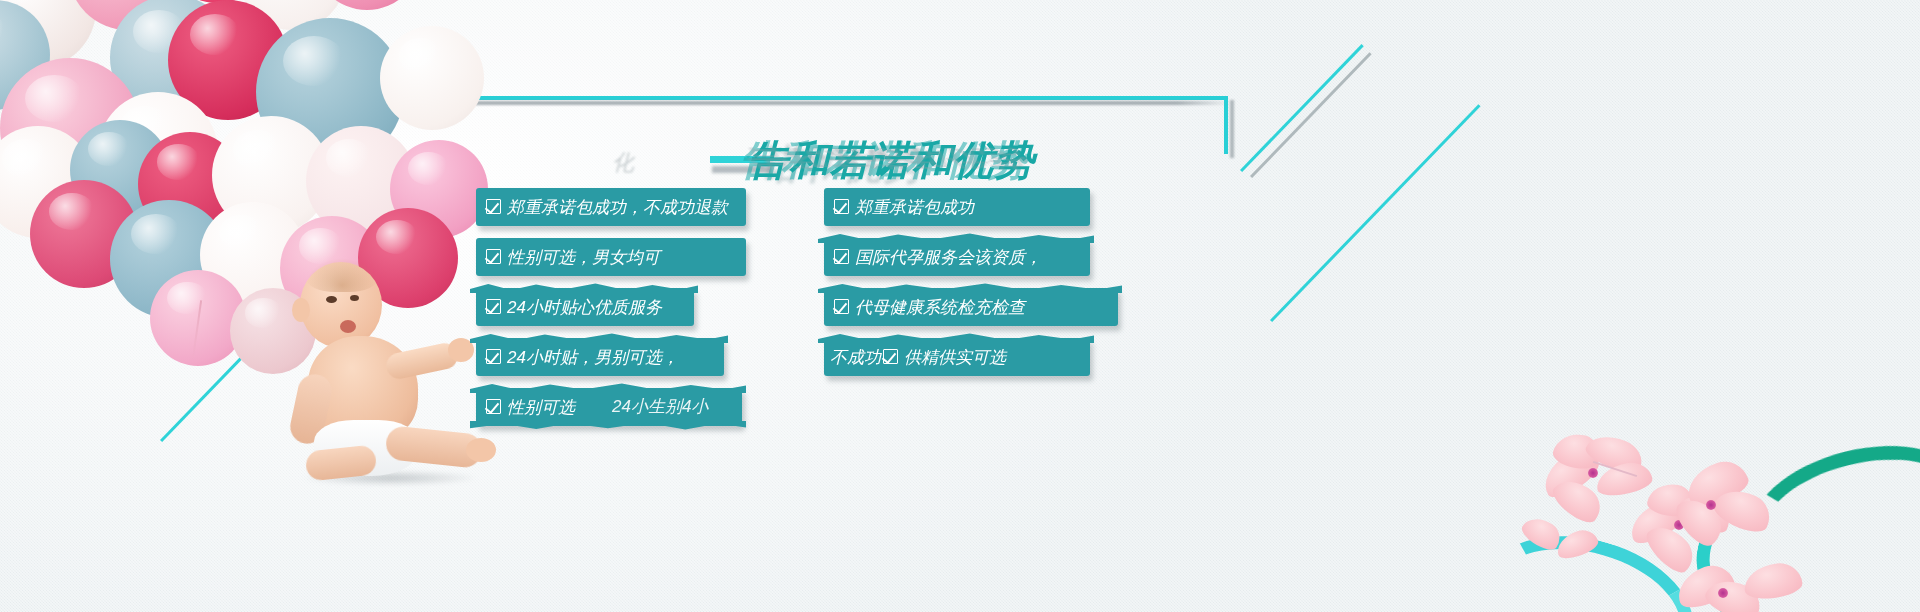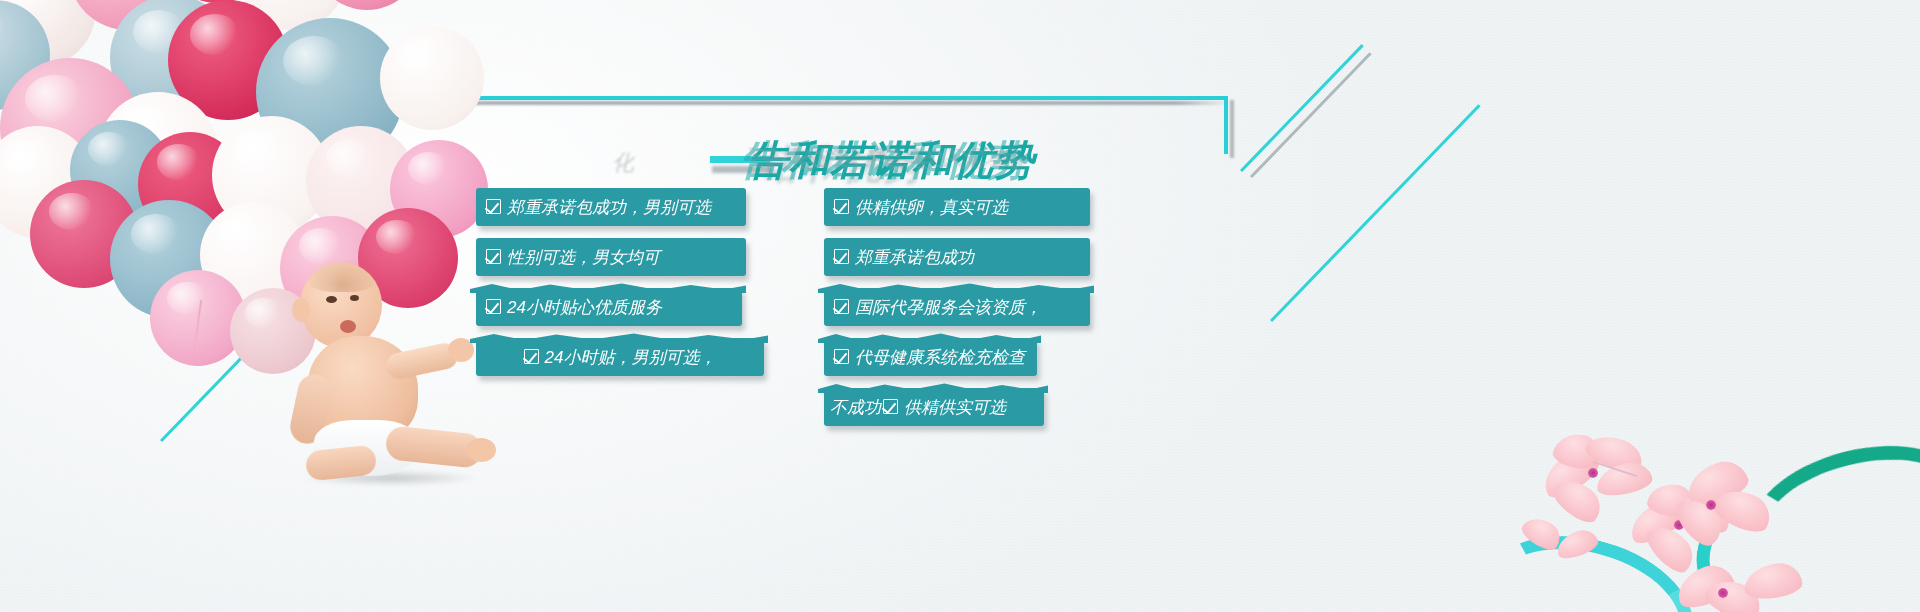--- a/index.html
+++ b/index.html
@@ -425,57 +425,59 @@
     <div class="title-text" id="title-ghost-b">诺和优势</div>
     <div class="title-text" id="title-ghost-a">告和若诺和优势</div>
     <div class="title-text" id="title-main">告和若诺和优势</div>
     <div id="title-reflection">告和若诺和优势</div>
   </div>
   <div id="title-artefact">化</div>
 
   <div class="col" id="col-left">
 
     <div class="pill" style="width:270px;">
-      <span class="chk"></span><span class="label">郑重承诺包成功，男别可选</span>
+      <span class="chk"></span><span class="label">郑重承诺包成功，不成功退款</span>
     </div>
 
     <div class="pill" style="width:270px;">
       <span class="chk"></span><span class="label">性别可选，男女均可</span>
     </div>
 
-    <div class="pill torn-top" style="width:266px;">
+    <div class="pill torn-top" style="width:218px;">
       <span class="chk"></span><span class="label">24小时贴心优质服务</span>
     </div>
 
-    <div class="pill torn-top" style="width:288px;text-align:center;">
+    <div class="pill torn-top" style="width:248px;">
       <span class="chk"></span><span class="label">24小时贴，男别可选，</span>
     </div>
 
 
+    <div class="pill torn-top torn-bottom" style="width:266px;">
+      <span class="chk"></span><span class="label">性别可选</span>
+      <span class="frag faded" style="left:136px; top:0;">24小生别4小</span>
+      <span class="smear" style="left:110px; top:-4px; width:160px; height:46px; z-index:-1; border-radius:2px;"></span>
+    </div>
 
   </div>
 
   <div class="col" id="col-right">
 
-    <div class="pill" style="width:266px;">
-      <span class="chk"></span><span class="label">供精供卵，真实可选</span>
-    </div>
 
     <div class="pill" style="width:266px;">
       <span class="chk"></span><span class="label">郑重承诺包成功</span>
     </div>
 
     <div class="pill torn-top" style="width:266px;">
       <span class="chk"></span><span class="label">国际代孕服务会该资质，</span>
     </div>
 
-    <div class="pill torn-top" style="width:213px;">
+    <div class="pill torn-top" style="width:294px;">
       <span class="chk"></span><span class="label">代母健康系统检充检查</span>
     </div>
 
 
-    <div class="pill torn-top" style="width:220px; padding-left:6px;">
+    <div class="pill torn-top" style="width:266px; padding-left:6px;">
       <span class="label">不成功</span><span class="chk" style="margin-left:2px;"></span><span class="label">供精供实可选</span>
     </div>
 
   </div>
 
 </div>
 
 </body></html>

